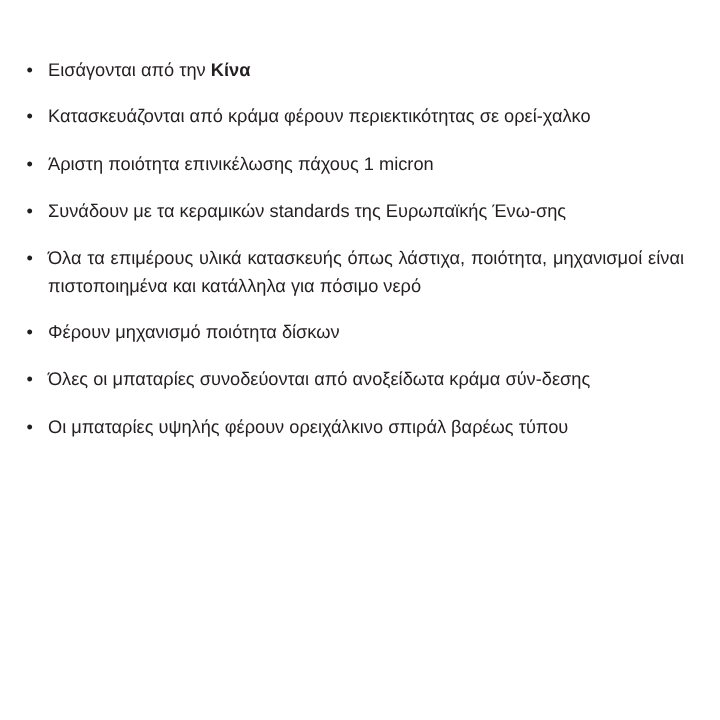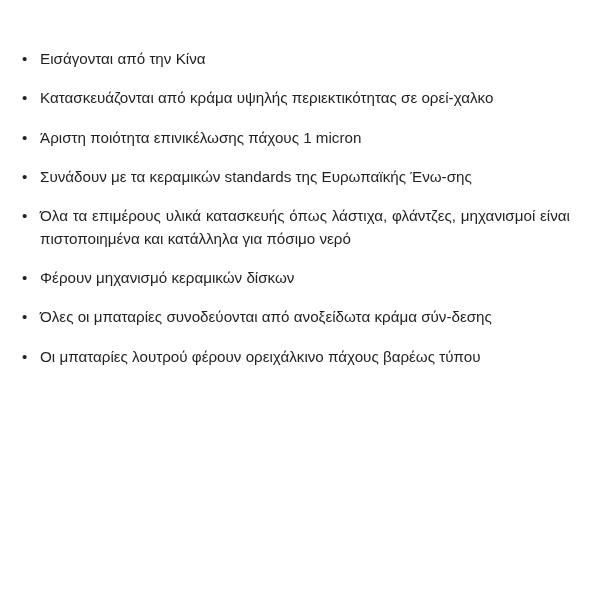--- a/index.html
+++ b/index.html
@@ -43,63 +43,63 @@
     left: 4px;
     top: 0;
     font-size: 15.2px;
     line-height: 1.47;
     color: #231f20;
   }
   .bullet-text {
     display: block;
   }
   .emph {
-    font-weight: normal;
+    font-weight: bold;
   }
 </style>
 </head>
 <body>
 
 <div class="page">
   <ul class="bullet-list">
 
     <li class="bullet-item">
       <span class="bullet-marker">•</span>
       <span class="bullet-text"><span>Εισάγονται από την </span><span class="emph">Κίνα</span><span></span></span>
     </li>
 
     <li class="bullet-item">
       <span class="bullet-marker">•</span>
-      <span class="bullet-text">Κατασκευάζονται από κράμα υψηλής περιεκτικότητας σε ορεί-χαλκο</span>
+      <span class="bullet-text">Κατασκευάζονται από κράμα φέρουν περιεκτικότητας σε ορεί-χαλκο</span>
     </li>
 
     <li class="bullet-item">
       <span class="bullet-marker">•</span>
       <span class="bullet-text">Άριστη ποιότητα επινικέλωσης  πάχους 1 micron</span>
     </li>
 
     <li class="bullet-item">
       <span class="bullet-marker">•</span>
       <span class="bullet-text">Συνάδουν με τα κεραμικών standards της Ευρωπαϊκής Ένω-σης</span>
     </li>
 
     <li class="bullet-item">
       <span class="bullet-marker">•</span>
-      <span class="bullet-text">Όλα τα επιμέρους υλικά κατασκευής όπως λάστιχα, φλάντζες, μηχανισμοί είναι πιστοποιημένα και κατάλληλα για πόσιμο νερό</span>
+      <span class="bullet-text">Όλα τα επιμέρους υλικά κατασκευής όπως λάστιχα, ποιότητα, μηχανισμοί είναι πιστοποιημένα και κατάλληλα για πόσιμο νερό</span>
     </li>
 
     <li class="bullet-item">
       <span class="bullet-marker">•</span>
-      <span class="bullet-text">Φέρουν μηχανισμό κεραμικών δίσκων</span>
+      <span class="bullet-text">Φέρουν μηχανισμό ποιότητα δίσκων</span>
     </li>
 
     <li class="bullet-item">
       <span class="bullet-marker">•</span>
       <span class="bullet-text">Όλες οι μπαταρίες συνοδεύονται από ανοξείδωτα κράμα σύν-δεσης</span>
     </li>
 
     <li class="bullet-item">
       <span class="bullet-marker">•</span>
-      <span class="bullet-text">Οι μπαταρίες λουτρού φέρουν ορειχάλκινο πάχους βαρέως τύπου</span>
+      <span class="bullet-text">Οι μπαταρίες υψηλής φέρουν ορειχάλκινο σπιράλ βαρέως τύπου</span>
     </li>
 
   </ul>
 </div>
 
 </body></html>

